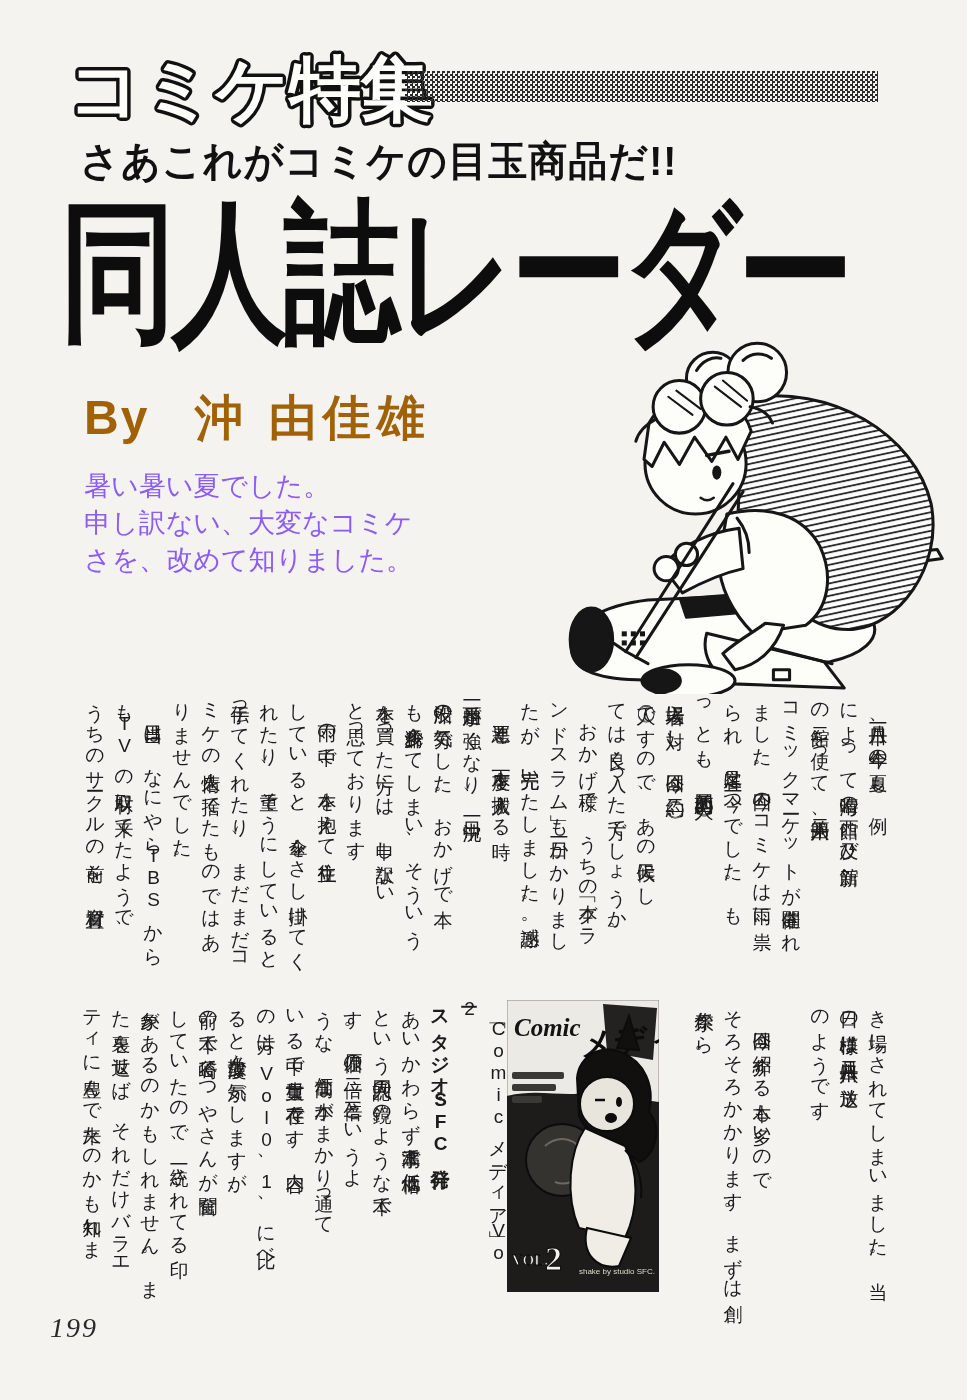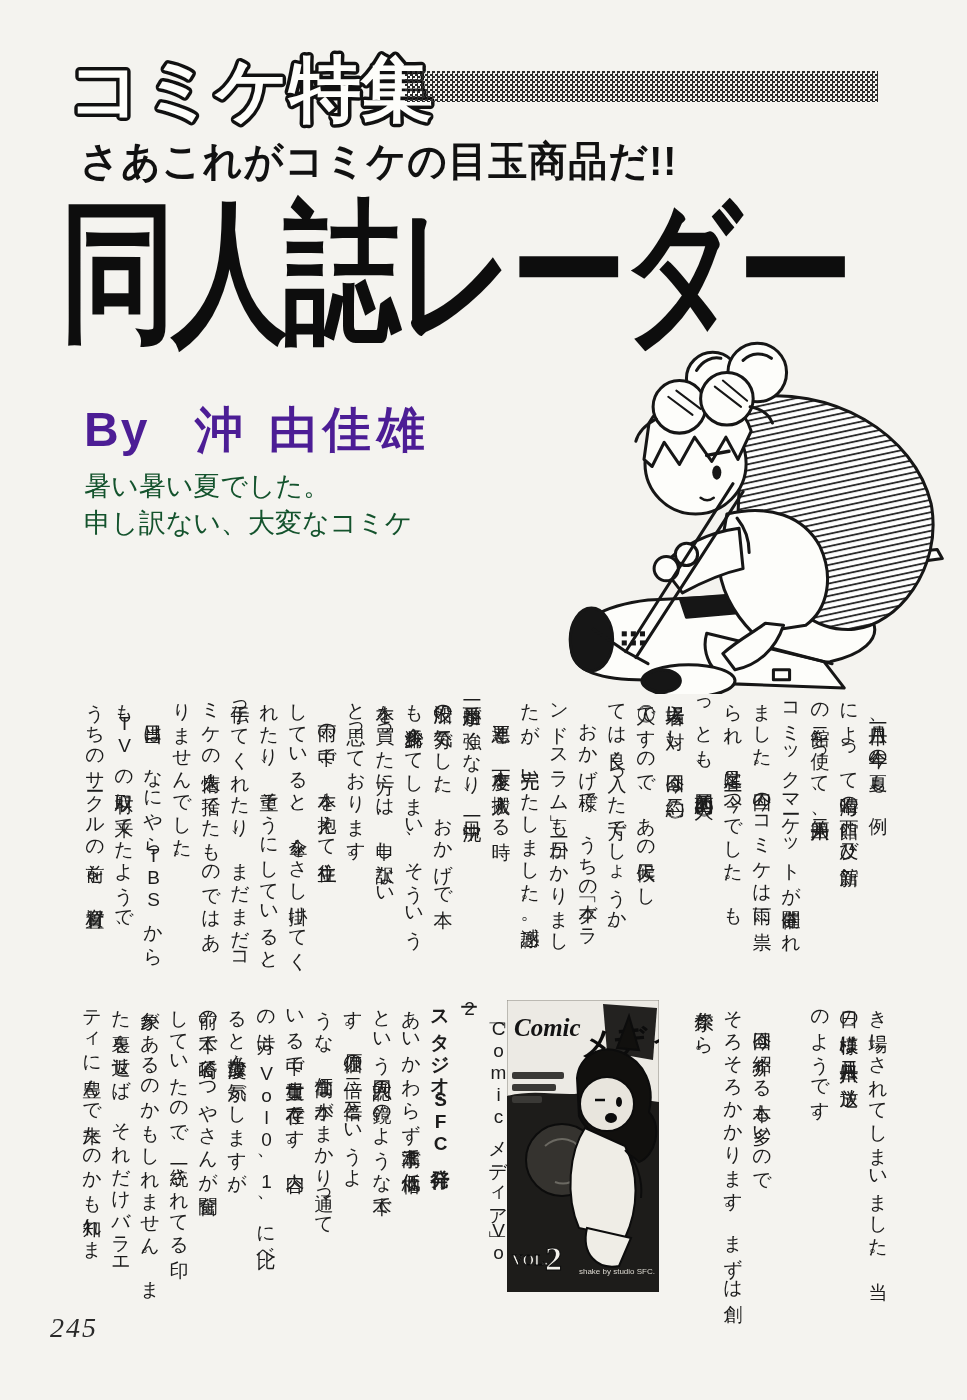--- a/index.html
+++ b/index.html
@@ -20,25 +20,25 @@
   }
   #tagline{
     left:80px;top:133px;font-size:39px;font-weight:800;letter-spacing:1px;
     color:#111;transform:scaleY(1.05);transform-origin:left top;white-space:nowrap;
   }
   #main-title{
     left:60px;top:196px;font-size:116px;font-weight:900;color:#0d0d0d;
     letter-spacing:-4px;line-height:1;white-space:nowrap;
     transform:scale(1.0,1.32);transform-origin:left top;
   }
-  #byline{left:84px;top:398px;font-size:48px;font-weight:800;color:#4c1d95;white-space:nowrap;}
+  #byline{left:84px;top:386px;font-size:48px;font-weight:800;color:#a16207;white-space:nowrap;}
   #byline .by{letter-spacing:2px;}
   #byline .name{margin-left:46px;letter-spacing:6px;}
 
-  #intro{left:84px;top:468px;width:460px;font-size:27px;line-height:37px;color:#14532d;}
+  #intro{left:84px;top:468px;width:460px;font-size:27px;line-height:37px;color:#8b5cf6;}
   #intro div{white-space:nowrap;}
 
   
   .vband{
     writing-mode:vertical-rl;text-orientation:mixed;
     font-size:19px;letter-spacing:1px;color:#1c1c1c;
   }
   .vband .vcol{line-height:29px;white-space:nowrap;margin:0;}
   .vband .vcol.b{font-weight:700;}
   .up{text-orientation:upright;}
@@ -66,20 +66,21 @@
 <div id="tagline" class="abs">さあこれがコミケの目玉商品だ!!</div>
 <div id="main-title" class="abs">同人誌レーダー</div>
 
 <div id="byline" class="abs">
   <span class="by">By</span><span class="name">沖 由佳雄</span>
 </div>
 
 <div id="intro" class="abs">
     <div>暑い暑い夏でした。</div>
     <div>申し訳ない、大変なコミケ</div>
+    <div>さを、改めて知りました。</div>
   </div>
 
 <svg id="illustration" class="abs" viewBox="0 0 410 360">
   <defs>
     <pattern id="hatch" width="6" height="6" patternUnits="userSpaceOnUse" patternTransform="rotate(78)">
       <rect width="6" height="6" fill="#ffffff"></rect>
       <line x1="1" y1="0" x2="1" y2="6" stroke="#1a1a1a" stroke-width="1.7"></line>
     </pattern>
   </defs>
   <g stroke="#161616" stroke-width="3" fill="#fdfdfa" stroke-linejoin="round" stroke-linecap="round">
@@ -225,13 +226,13 @@
     <path d="M78,128 C62,152 58,196 72,228 L118,238 C132,208 132,172 118,146 Z" fill="#efede6"></path>
     <path d="M80,228 C74,254 90,270 112,266 L124,238 Z" fill="#efede6"></path>
     <path d="M118,150 C130,162 136,180 134,198" fill="none"></path>
   </g>
 
   <text x="5" y="265" font-size="15" font-weight="bold" font-family="Liberation Serif, serif" fill="#f4f2ec" stroke="#0c0c0c" stroke-width="0.8">VOL.</text>
   <text x="38" y="270" font-size="34" font-weight="bold" font-family="Liberation Serif, serif" fill="#f4f2ec" stroke="#0c0c0c" stroke-width="1">2</text>
   <text x="148" y="274" font-size="8" text-anchor="end" fill="#dddad2">shake by studio SFC.</text>
 </svg>
 
-<div id="page-number" class="abs">245</div>
+<div id="page-number" class="abs">199</div>
 
 </body></html>

